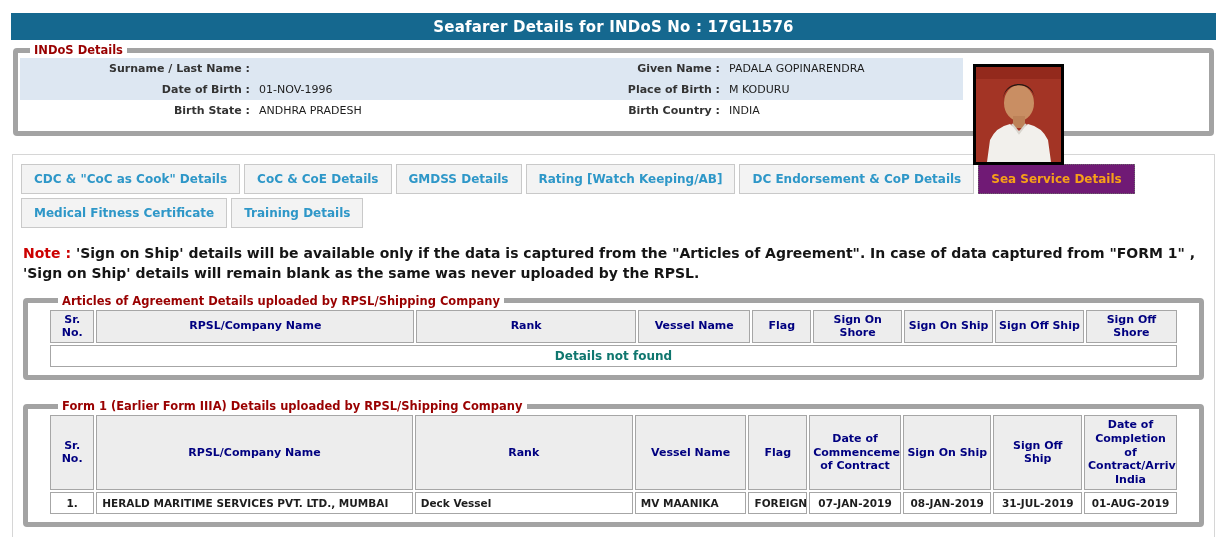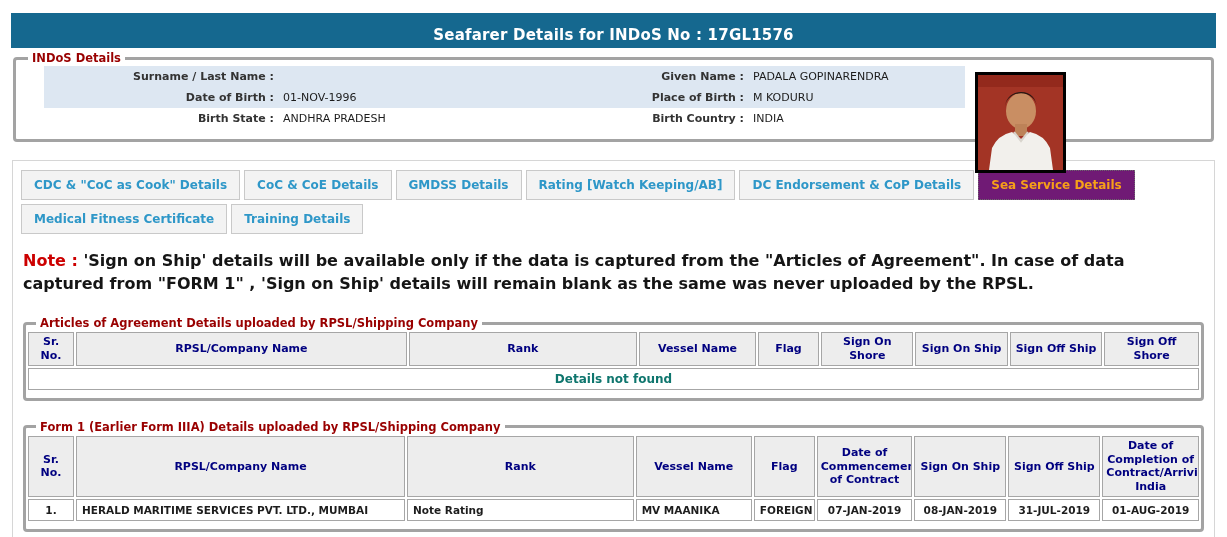--- a/index.html
+++ b/index.html
@@ -5,37 +5,37 @@
   html,body{margin:0;padding:0;}
   body{
     width:1227px;height:537px;overflow:hidden;background:#fff;
     font-family:"DejaVu Sans","Liberation Sans",sans-serif;
     font-size:11px;color:#222;position:relative;
   }
   
   .titlebar{
     margin:13px 11px 0;background:#15688f;color:#fff;
     font-weight:bold;font-size:15px;text-align:center;
-    padding:13px 0 4px;letter-spacing:.2px;
+    padding:5px 0 4px;letter-spacing:.2px;
   }
   
   fieldset{
-    border:3px solid #a3a3a3;border-radius:4px;
+    border:5px solid #a3a3a3;border-radius:4px;
     margin:0;padding:0;
   }
   fieldset legend{
     color:#990000;font-weight:bold;font-size:11.5px;
     margin-left:10px;padding:0 4px;
   }
   .indos{margin:3px 13px 0;padding:1px 2px 10px;position:relative;}
   
   .detail-rows{width:calc(100% - 244px);}
   .drow{
     display:grid;grid-template-columns:237px 292px 178px 1fr;
-    align-items:center;min-height:19px;padding:1px 0;margin-left:26px;
+    align-items:center;min-height:19px;padding:1px 0;
   }
   .drow.stripe{background:#dde7f2;}
   .dlabel{text-align:right;font-weight:bold;color:#333;padding-right:7px;white-space:nowrap;}
   .dvalue{color:#1c1c1c;padding-left:2px;white-space:nowrap;}
   .photo{
     position:absolute;top:7px;right:145px;border:3px solid #000;
     line-height:0;background:#a33425;
   }
   
   .panel{
@@ -43,24 +43,24 @@
     padding:9px 8px 10px;height:480px;box-sizing:border-box;
   }
   .tabs{display:flex;flex-wrap:wrap;gap:4px;}
   .tab{
     background:#f3f3f3;border:1px solid #c9c9c9;color:#2e97c8;
     font-weight:bold;font-size:12px;padding:7px 12px;cursor:pointer;
     white-space:nowrap;
   }
   .tab.active{background:#701a75;color:#f7a018;border:1px dotted #6b6b6b;}
   
-  .note{margin:15px 2px 21px;font-size:16px;font-weight:bold;color:#151515;line-height:1.45;}
+  .note{margin:15px 2px 10px;font-size:14px;font-weight:bold;color:#151515;line-height:1.45;}
   .note-label{color:#cc0000;}
   
-  .tbl{margin:10px 2px 19px;padding:0 0 6px;}
+  .tbl{margin:10px 2px 19px;padding:0 20px 6px;}
   table.grid{
     width:100%;border-collapse:separate;border-spacing:2px;
     table-layout:fixed;background:#fff;
   }
   table.grid th{
     background:#ededed;color:#000080;font-weight:bold;font-size:11px;
     border:1px solid #a6a6a6;padding:2px 3px;text-align:center;line-height:1.25;
     overflow:hidden;
   }
   table.grid td{
@@ -188,21 +188,21 @@
               <th>Date of Commencement of Contract</th>
               <th>Sign On Ship</th>
               <th>Sign Off Ship</th>
               <th>Date of Completion of Contract/Arriving India</th>
             </tr>
           </thead>
           <tbody>
             <tr>
               <td class="c">1.</td>
               <td>HERALD MARITIME SERVICES PVT. LTD., MUMBAI</td>
-              <td>Note Rating</td>
+              <td>Deck Vessel</td>
               <td>MV MAANIKA</td>
               <td class="c">FOREIGN</td>
               <td class="c">07-JAN-2019</td>
               <td class="c">08-JAN-2019</td>
               <td class="c">31-JUL-2019</td>
               <td class="c">01-AUG-2019</td>
             </tr>
           </tbody>
         </table>
       </fieldset>

